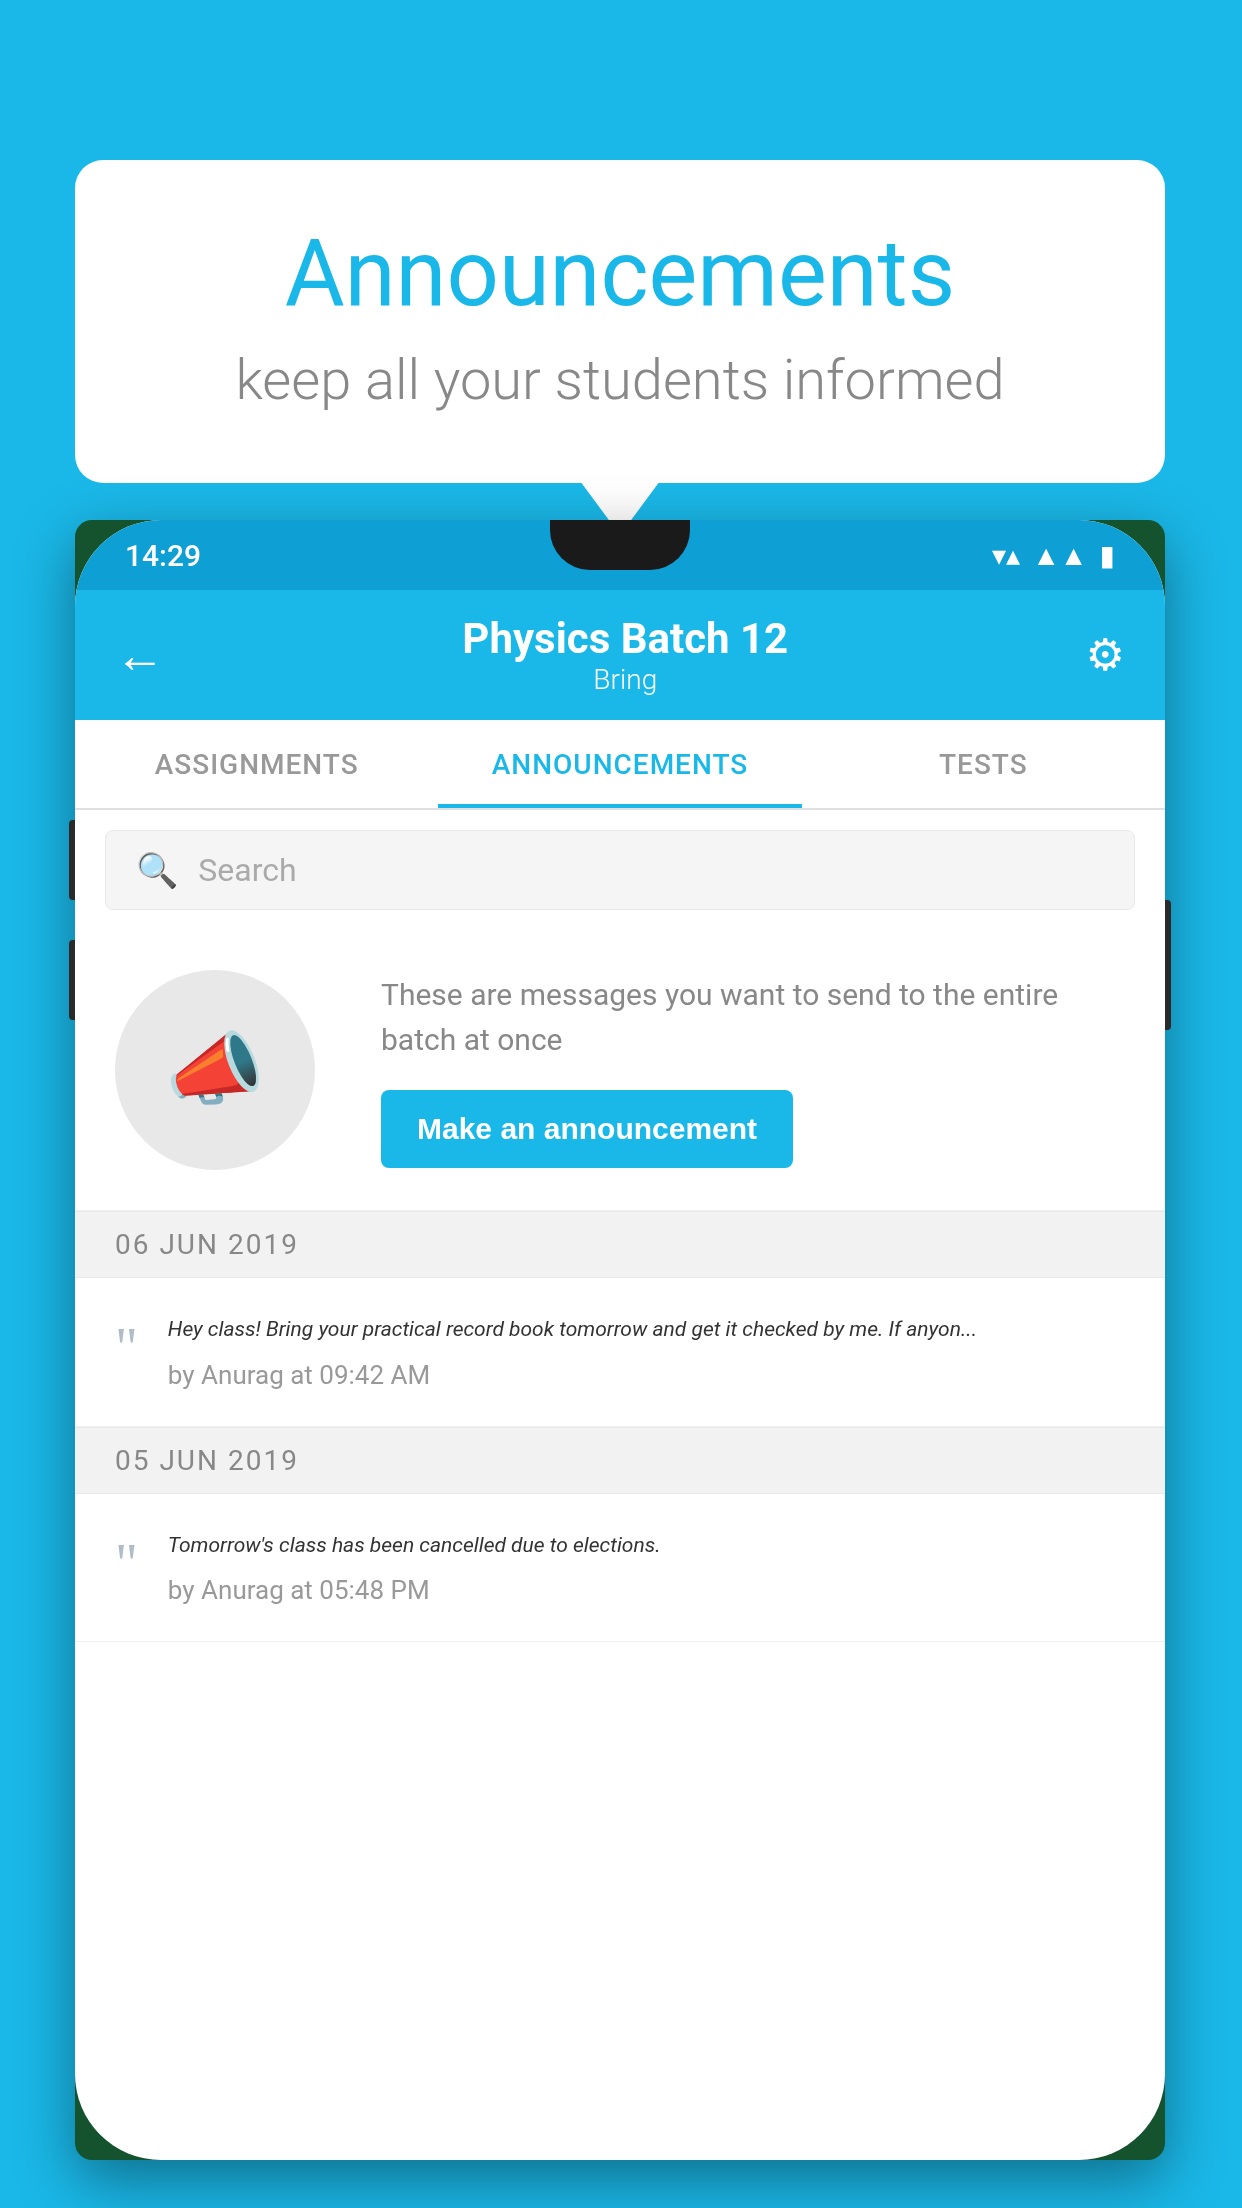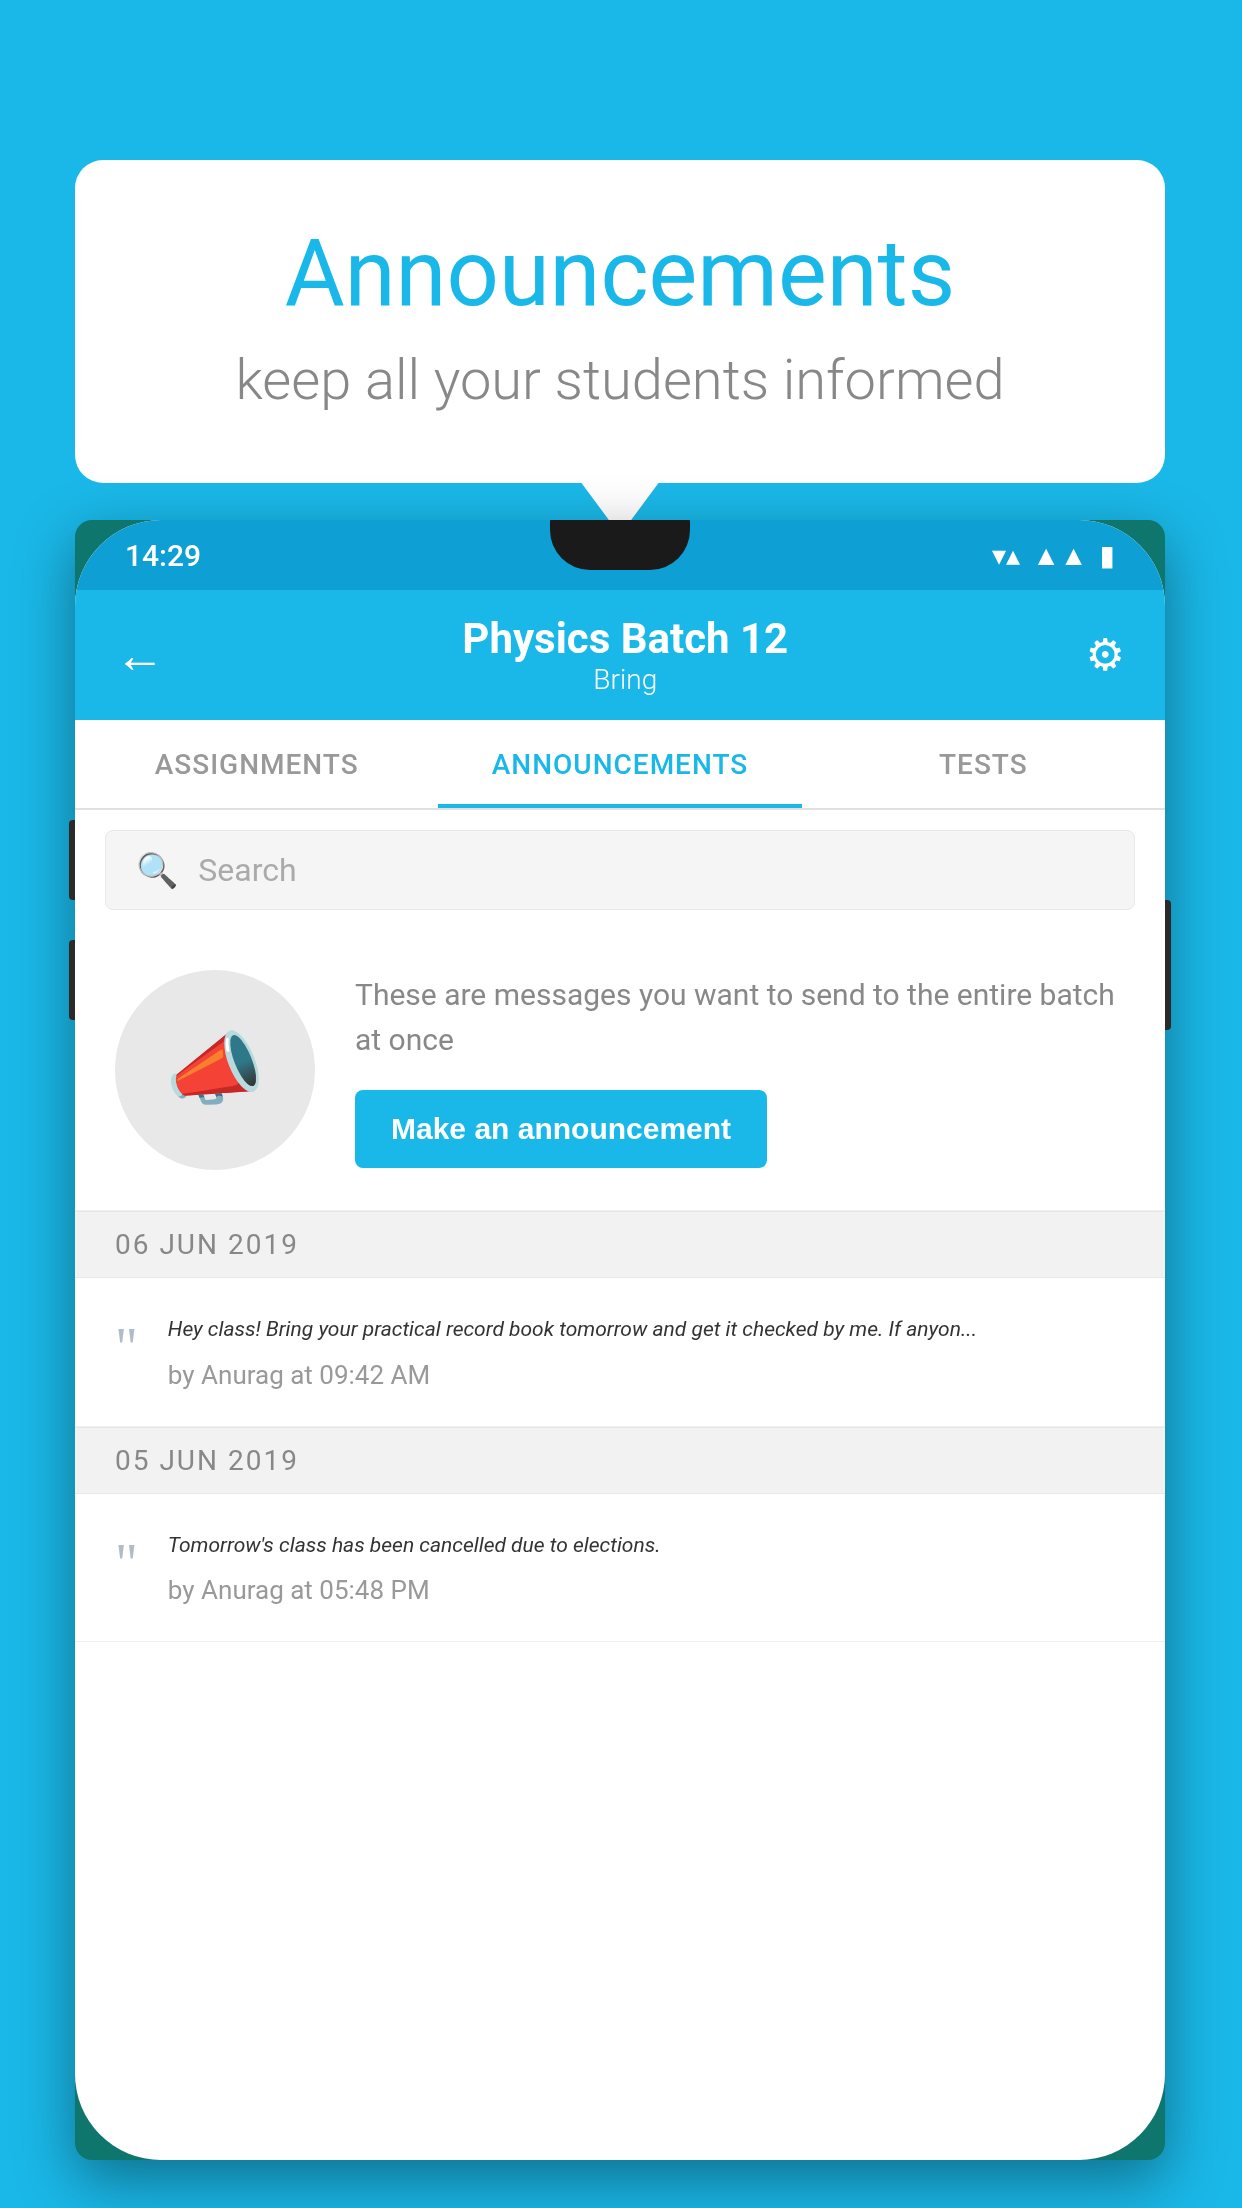--- a/index.html
+++ b/index.html
@@ -60,21 +60,21 @@
       position: absolute;
       top: 520px;
       left: 75px;
       width: 1090px;
       height: 1640px;
     }
 
     .phone-outer {
       width: 100%;
       height: 100%;
-      background: #0f766e;
+      background: #14532d;
       border-radius: 17px;
       position: relative;
       box-shadow: 0 20px 60px rgba(0,0,0,0.4);
     }
 
     .phone-inner {
       width: 100%;
       height: 100%;
       background: white;
       border-radius: 86px;
@@ -243,20 +243,21 @@
       justify-content: center;
     }
 
     .megaphone-icon {
       font-size: 80px;
       color: #5a6a7a;
     }
 
     .promo-content {
       flex: 1;
+      margin-left: 26px;
     }
 
     .promo-description {
       font-size: 30px;
       color: #888;
       line-height: 1.5;
       margin-bottom: 28px;
     }
 
     .make-announcement-btn {

